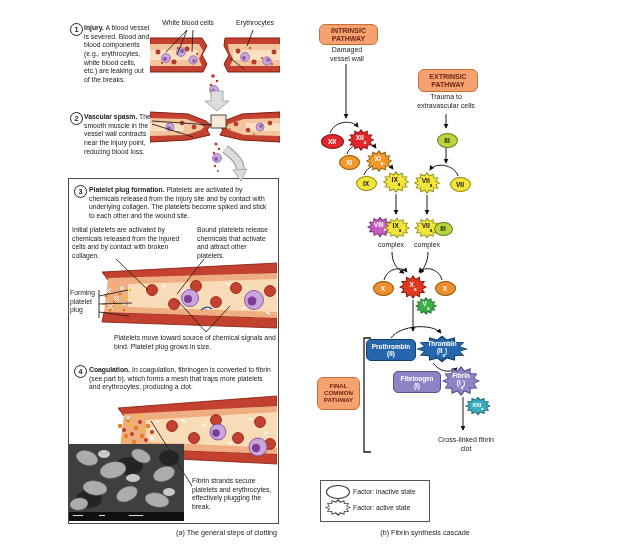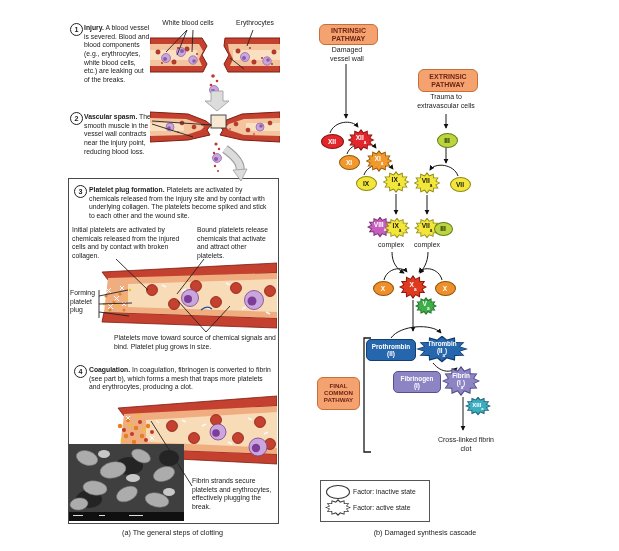--- a/index.html
+++ b/index.html
@@ -329,21 +329,21 @@
   <div class="t" style="left:197px;top:226px;width:76px;">Bound platelets release chemicals that activate and attract other platelets.</div>
   <div class="t" style="left:70px;top:289px;width:28px;">Forming platelet plug</div>
   <div class="t" style="left:114px;top:334px;width:170px;">Platelets move toward source of chemical signals and bind. Platelet plug grows in size.</div>
 
   <div class="stepnum" style="left:74px;top:365px;">
       <span>4</span>
     </div>
   <div class="t" style="left:89px;top:366px;width:186px;"><b>Coagulation.</b> <span>In coagulation, fibrinogen is converted to fibrin (see part b), which forms a mesh that traps more platelets and erythrocytes, producing a clot.</span></div>
   <div class="t" style="left:192px;top:477px;width:84px;">Fibrin strands secure platelets and erythrocytes, effectively plugging the break.</div>
 
-  <div class="t ctr bold" style="left:68px;top:528px;width:209px;font-size:7.2px;font-weight:normal;">(a) The general steps of clotting</div>
+  <div class="t ctr bold" style="left:68px;top:528px;width:209px;font-size:7.2px;font-weight:normal;text-align:right;">(a) The general steps of clotting</div>
 
   <div class="pathway" style="left:319px;top:24px;width:57px;height:19px;">INTRINSIC PATHWAY</div>
   <div class="t ctr" style="left:324px;top:46px;width:46px;font-size:7px;">Damaged vessel wall</div>
   <div class="pathway" style="left:418px;top:69px;width:58px;height:21px;">EXTRINSIC PATHWAY</div>
   <div class="t ctr" style="left:411px;top:93px;width:70px;font-size:7px;">Trauma to extravascular cells</div>
 
   <div class="oval f-red" style="left:320.5px;top:133.5px;width:21px;height:13px;">
       <span>XII</span>
     </div>
   <div class="burst b-red" style="left:347.5px;top:129px;width:27px;height:22px;">
@@ -420,15 +420,15 @@
 
   <div class="t ctr" style="left:436px;top:436px;width:60px;font-size:7px;">Cross-linked fibrin clot</div>
   <div class="pathway" style="left:317px;top:377px;width:41px;height:31px;font-size:6.2px;">FINAL COMMON PATHWAY</div>
 
   <div class="legendbox" style="left:320px;top:480px;width:108px;height:40px;"></div>
   <div class="oval" style="left:326px;top:485px;width:22px;height:12px;background:#fff;border-color:#333;z-index:6;"></div>
   <div class="burst b-legend" style="left:325px;top:499px;width:26px;height:17px;"></div>
   <div class="t" style="left:353px;top:488px;font-size:6.8px;">Factor: inactive state</div>
   <div class="t" style="left:353px;top:504px;font-size:6.8px;">Factor: active state</div>
 
-  <div class="t ctr" style="left:330px;top:528px;width:190px;font-size:7.2px;">(b) Damaged synthesis cascade</div>
+  <div class="t ctr" style="left:330px;top:528px;width:190px;font-size:7.2px;">(b) Fibrin synthesis cascade</div>
 
 </div>
 
 </body></html>

